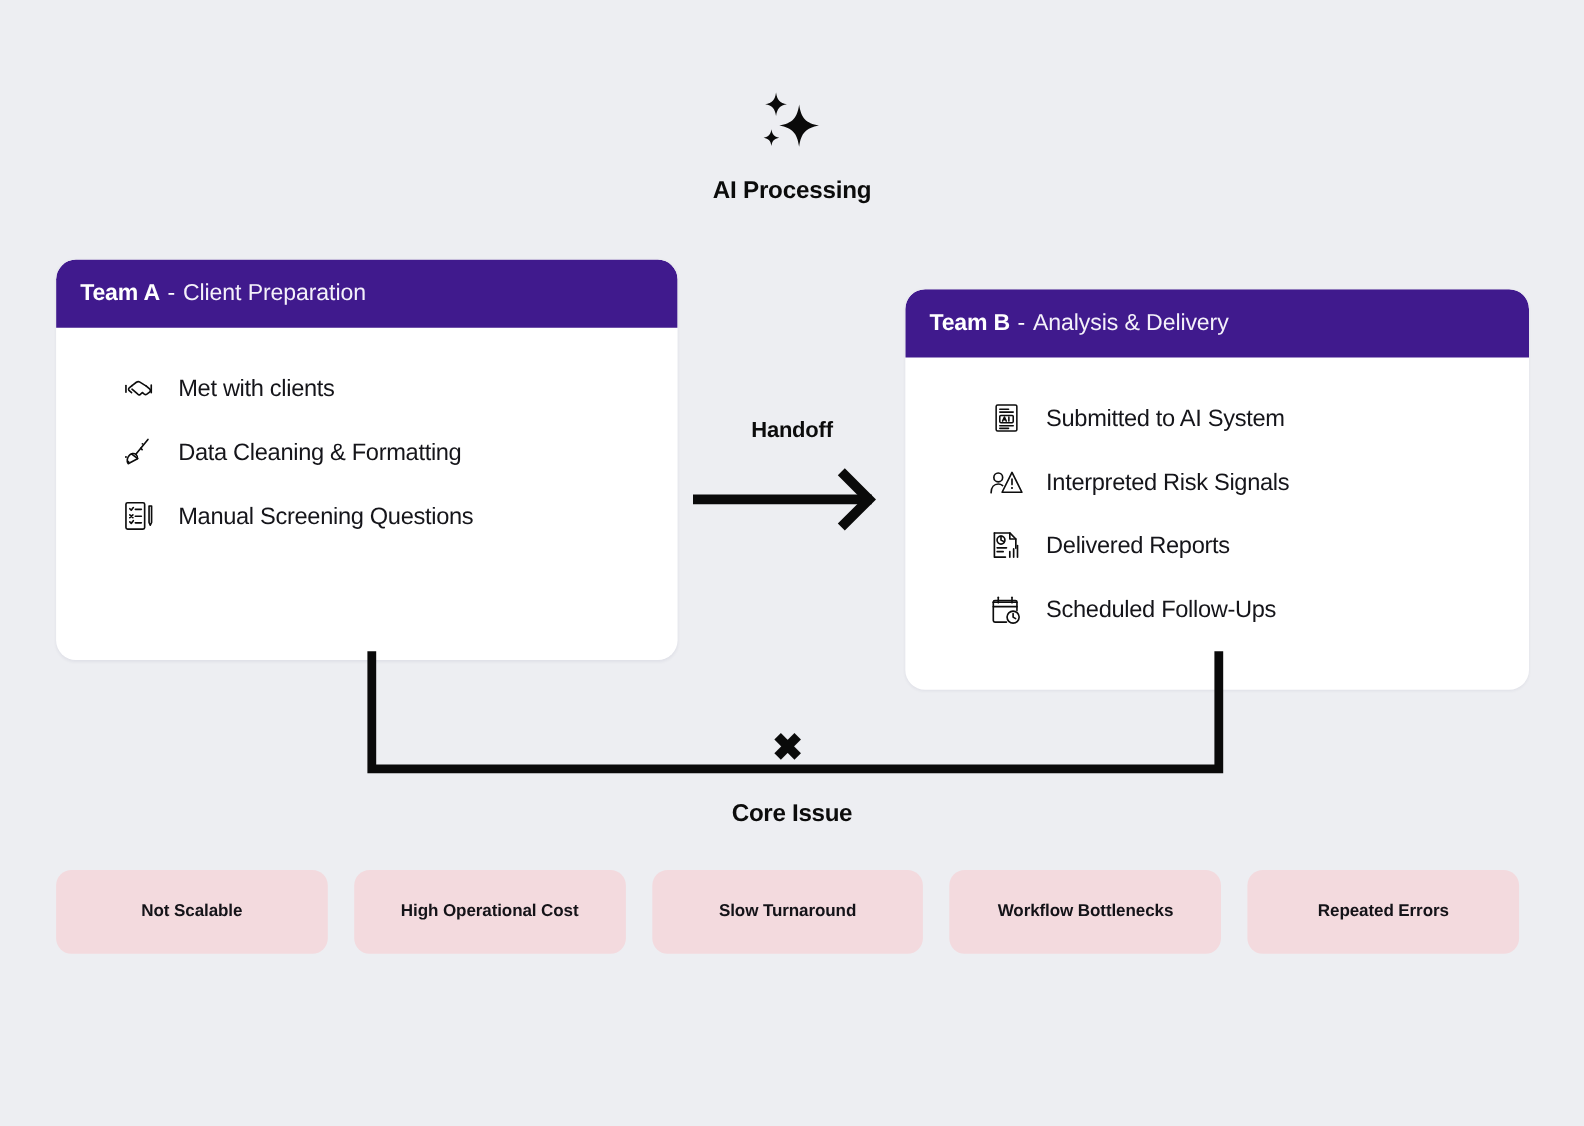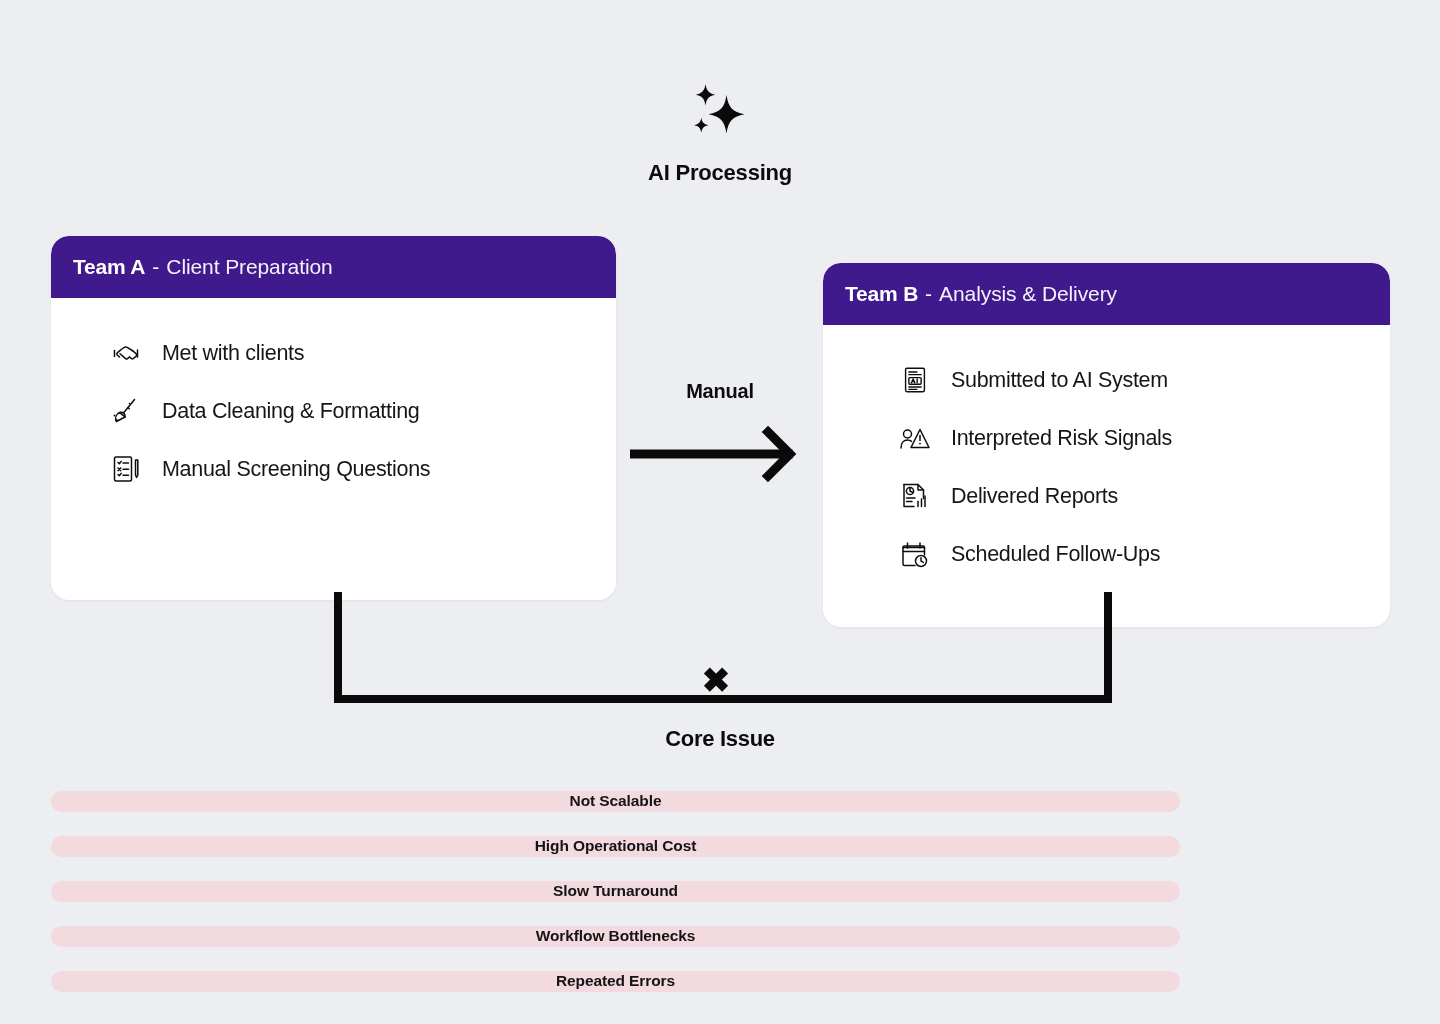--- a/index.html
+++ b/index.html
@@ -164,24 +164,23 @@
     font-weight: bold;
     color: #0c0c0c;
     letter-spacing: -0.3px;
   }
 
   
   .chips {
     position: absolute;
     left: 51px;
     top: 791px;
-    width: 1129px;
+    width: 1330px;
     display: flex;
     gap: 24px;
-    flex-direction: column;
   }
   .chip {
     flex: 1 1 0;
     height: 76px;
     background: #f3dade;
     border-radius: 14px;
     display: flex;
     align-items: center;
     justify-content: center;
     text-align: center;
@@ -333,21 +332,21 @@
             <circle cx="23" cy="24" r="5.5"></circle>
             <path d="M23 20.8 L23 24 L25.3 25.4"></path>
           </svg>
         </span>
         <span class="item-label">Scheduled Follow-Ups</span>
       </div>
 
     </div>
   </div>
 
-  <div class="handoff-label">Manual</div>
+  <div class="handoff-label">Handoff</div>
   <span class="handoff-arrow">
     <svg width="180" height="60" viewBox="0 0 180 60" fill="none" stroke="#0a0a0a" stroke-width="9" stroke-linecap="square" stroke-linejoin="miter">
       <path d="M4 30 L158 30"></path>
       <path d="M138 8 L160 30 L138 52"></path>
     </svg>
   </span>
 
   <span class="bracket">
     <svg width="805" height="125" viewBox="0 0 805 125" fill="none" stroke="#0a0a0a" stroke-width="8" stroke-linecap="square">
       <path d="M18 0 L18 107 L788 107 L788 0"></path>

